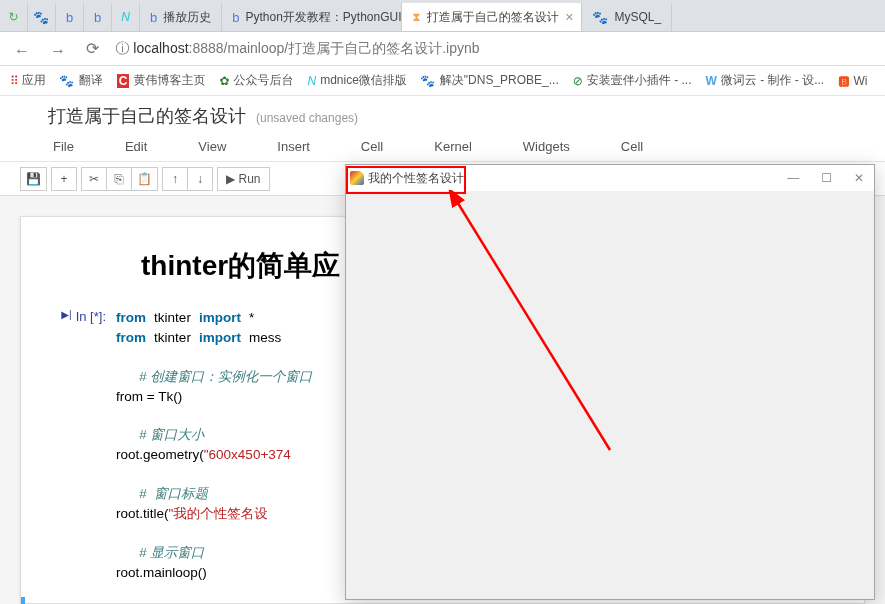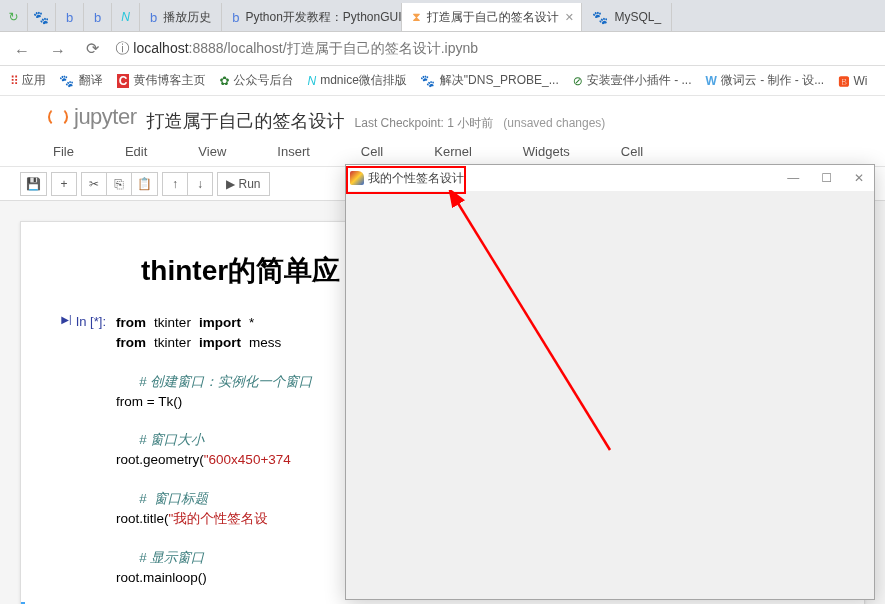--- a/index.html
+++ b/index.html
@@ -46,21 +46,21 @@
 .tgroup .tbtn:not(:first-child) { margin-left: -1px; }
 
 
 .notebook { background: #f5f5f5; padding: 20px 20px 0 20px; height: calc(604px - 32px - 34px - 30px - 36px - 30px - 34px); overflow: hidden; }
 .nbinner { background: #fff; border: 1px solid #ddd; box-shadow: 0 1px 3px rgba(0,0,0,0.1); padding: 20px 0 0 0; height: 100%; }
 .nb-title { font-size: 28px; font-weight: bold; padding: 10px 0 20px 120px; }
 .cell { display: flex; padding: 4px 0; }
 .prompt { width: 95px; text-align: right; padding-right: 10px; font-family: monospace; font-size: 13px; display: flex; align-items: flex-start; justify-content: flex-end; gap: 4px; color: #303f9f; }
 .prompt .run-ic { font-size: 10px; }
 .code { font-family: "Courier New", monospace; font-size: 13.5px; line-height: 1.4; white-space: pre; }
-.kgreen { color: #000000; font-weight: bold; }
+.kgreen { color: #0369a1; font-weight: bold; }
 .cmt { color: #408080; font-style: italic; margin-left: 23px; }
 .str { color: #ba2121; }
 .strcn { color: #ba2121; }
 .cell2 { border-left: 4px solid #42a5f5; }
 
 
 .tkwin { position: absolute; top: 164px; left: 345px; width: 530px; height: 436px; background: #f0f0f0; border: 1px solid #a5a5a5; box-shadow: 0 4px 20px rgba(0,0,0,0.2); }
 .tk-title { height: 26px; background: #fff; display: flex; align-items: center; padding: 0 4px; font-size: 12px; color: #444; justify-content: space-between; }
 .tk-feather { width: 14px; height: 14px; background: linear-gradient(135deg, #c33, #fc3, #36c); border-radius: 2px 6px 2px 2px; margin-right: 4px; }
 .tk-ctrls { margin-left: auto; display: flex; gap: 10px; color: #888; font-size: 12px; }
@@ -107,21 +107,21 @@
       <span>MySQL_</span>
     </div>
 </div>
 
 <div class="url-bar">
   <span class="nav-arrow">←</span>
   <span class="nav-arrow">→</span>
   <span class="nav-arrow">⟳</span>
   <span class="url-text">
     <span>ⓘ</span>
-    <span class="host">localhost</span><span>:8888/localhost/打造属于自己的签名设计.ipynb</span>
+    <span class="host">localhost</span><span>:8888/mainloop/打造属于自己的签名设计.ipynb</span>
   </span>
 </div>
 
 <div class="bookmarks">
   <span class="bm-item">
       <span class="bm-grid">⠿</span>
       <span>应用</span>
     </span>
   <span class="bm-item">
       <span style="color:#4e7cdc">🐾</span>
@@ -151,26 +151,21 @@
       <span class="wc">W</span>
       <span>微词云 - 制作 - 设...</span>
     </span>
   <span class="bm-item">
       <span style="color:#f4511e;font-weight:bold">🅱</span>
       <span>Wi</span>
     </span>
 </div>
 
 <div class="jh">
-  <span class="jh-logo">
-      <span class="jh-arc"></span>
-      <span class="jh-word">jupyter</span>
-    </span>
   <span class="jh-title">打造属于自己的签名设计</span>
-  <span class="jh-cp"><span>Last Checkpoint:</span> <span>1 小时前</span></span>
   <span class="jh-un">(unsaved changes)</span>
 </div>
 
 <div class="menubar">
   <span>File</span>
   <span>Edit</span>
   <span>View</span>
   <span>Insert</span>
   <span>Cell</span>
   <span>Kernel</span>

